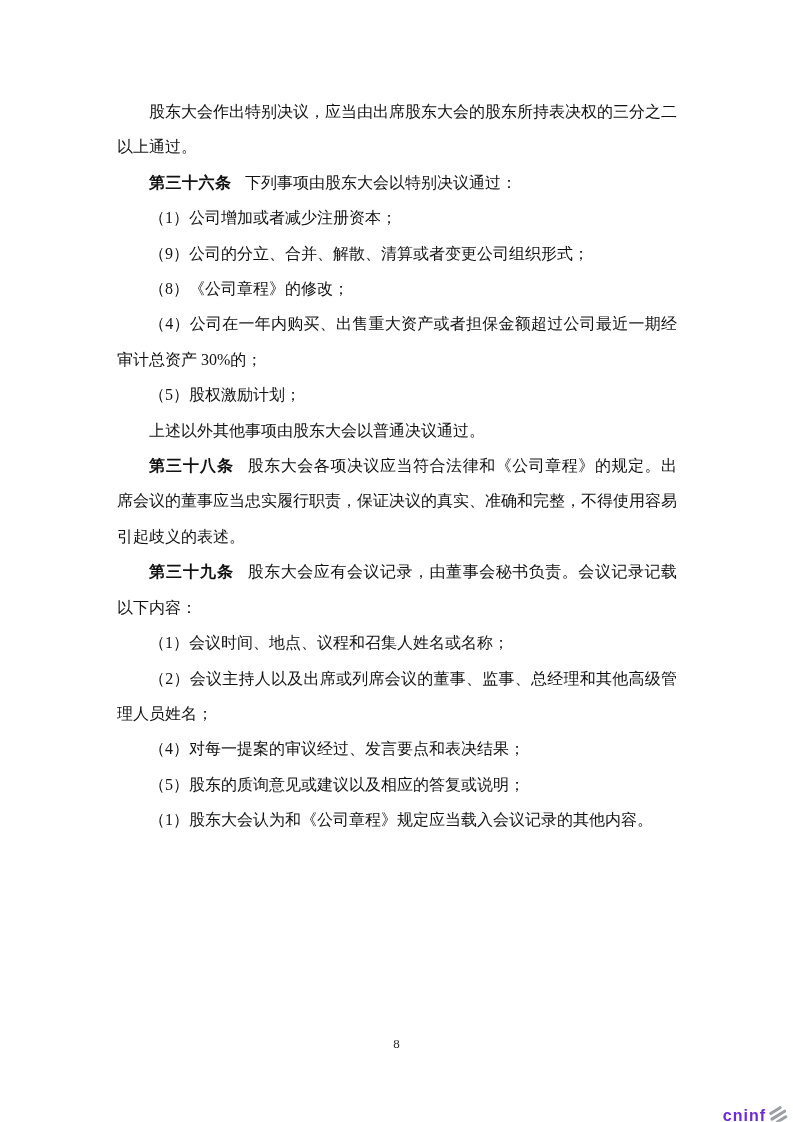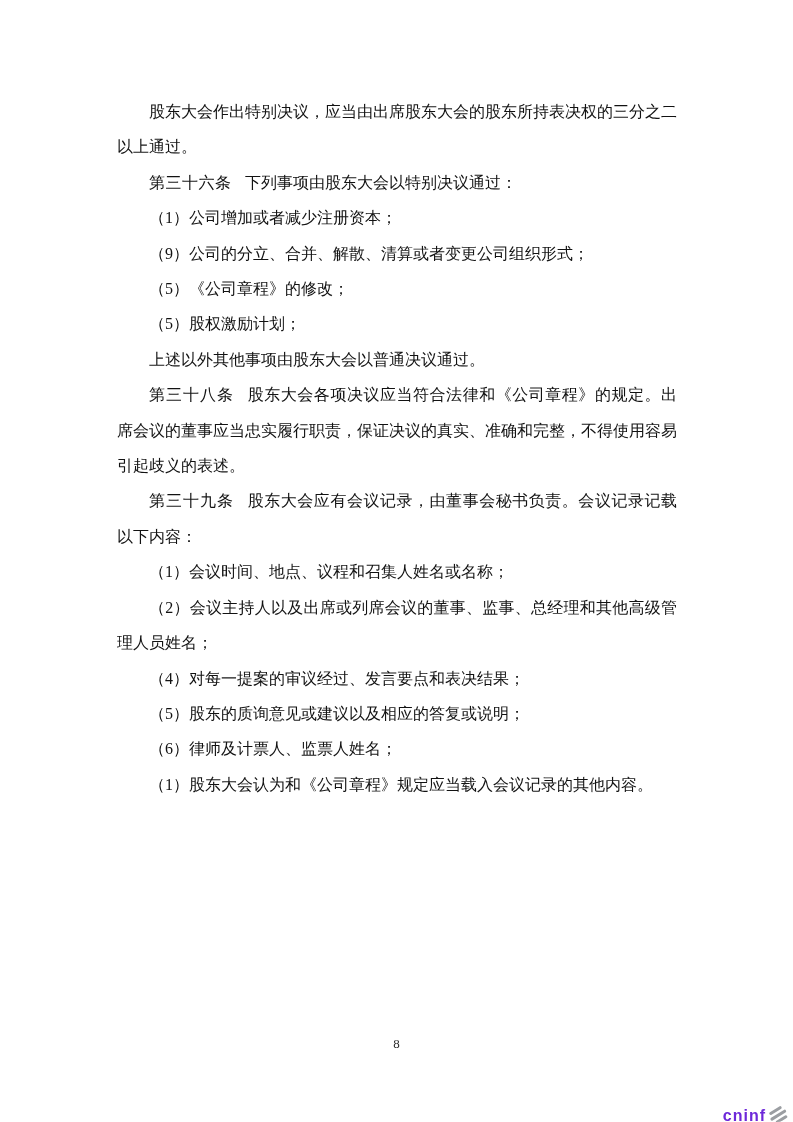--- a/index.html
+++ b/index.html
@@ -24,21 +24,21 @@
     width: 560px;
     font-size: 16px;
     line-height: 35.4px;
     text-align: justify;
   }
   .content p {
     margin: 0;
     text-indent: 2em;
   }
   .art-num {
-    font-weight: normal;
+    font-weight: bold;
     font-family: "Liberation Sans", "DejaVu Sans", sans-serif;
     margin-right: 0.85em;
     letter-spacing: 0.5px;
   }
   .page-number {
     position: absolute;
     top: 1036px;
     left: 0;
     width: 100%;
     text-align: center;
@@ -89,30 +89,30 @@
 </head>
 <body>
 
 <div class="page">
 
   <main class="content" id="doc-content">
       <p><span>股东大会作出特别决议，应当由出席股东大会的股东所持表决权的三分之二以上通过。</span></p>
       <p><span class="art-num">第三十六条</span><span>下列事项由股东大会以特别决议通过：</span></p>
       <p><span>（1）公司增加或者减少注册资本；</span></p>
       <p><span>（9）公司的分立、合并、解散、清算或者变更公司组织形式；</span></p>
-      <p><span>（5）《公司章程》的修改；</span></p>
+      <p><span>（8）《公司章程》的修改；</span></p>
+      <p><span>（4）公司在一年内购买、出售重大资产或者担保金额超过公司最近一期经审计总资产 30%的；</span></p>
       <p><span>（5）股权激励计划；</span></p>
       <p><span>上述以外其他事项由股东大会以普通决议通过。</span></p>
       <p><span class="art-num">第三十八条</span><span>股东大会各项决议应当符合法律和《公司章程》的规定。出席会议的董事应当忠实履行职责，保证决议的真实、准确和完整，不得使用容易引起歧义的表述。</span></p>
       <p><span class="art-num">第三十九条</span><span>股东大会应有会议记录，由董事会秘书负责。会议记录记载以下内容：</span></p>
       <p><span>（1）会议时间、地点、议程和召集人姓名或名称；</span></p>
       <p><span>（2）会议主持人以及出席或列席会议的董事、监事、总经理和其他高级管理人员姓名；</span></p>
       <p><span>（4）对每一提案的审议经过、发言要点和表决结果；</span></p>
       <p><span>（5）股东的质询意见或建议以及相应的答复或说明；</span></p>
-      <p><span>（6）律师及计票人、监票人姓名；</span></p>
       <p><span>（1）股东大会认为和《公司章程》规定应当载入会议记录的其他内容。</span></p>
     </main>
 
   <div class="page-number">8</div>
 
   <div class="cninfo">
     <div class="row1">
       <span>cninf</span>
       <svg class="swirl" width="21" height="19" viewBox="0 0 21 19" aria-hidden="true">
         <g fill="#9b9ea2" transform="rotate(-32 10.5 9.5)">

